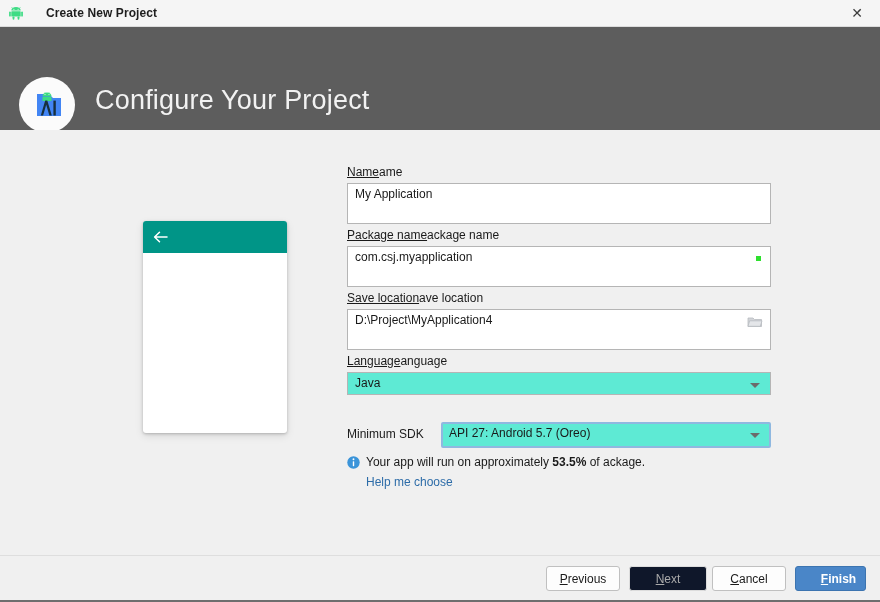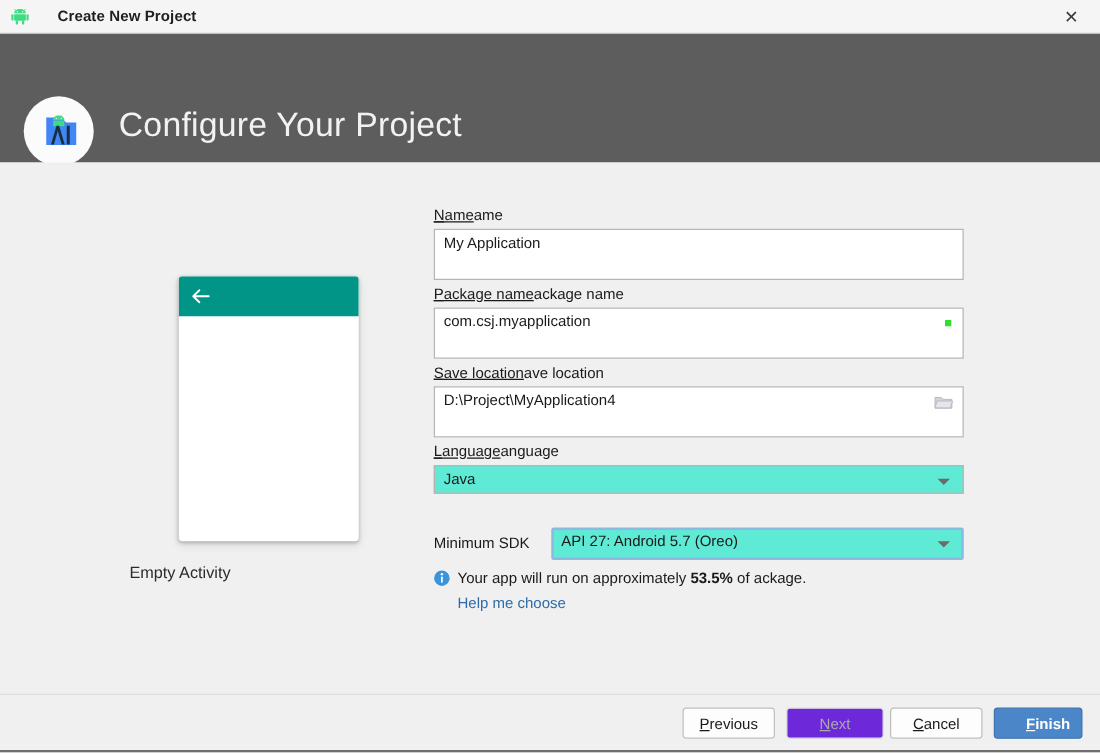--- a/index.html
+++ b/index.html
@@ -254,21 +254,21 @@
     font-size: 12px;
     color: #1a1a1a;
     display: flex;
     align-items: center;
     justify-content: center;
     cursor: pointer;
     box-sizing: border-box;
     user-select: none;
   }
   #btn-previous { left: 546px; width: 74px; }
-  #btn-next     { left: 629px; width: 78px; color: #aaaaaa; background: #6d28d9; border-color: #dcdcdc; cursor: default; }
+  #btn-next     { left: 629px; width: 78px; color: #aaaaaa; background: #0f172a; border-color: #dcdcdc; cursor: default; }
   #btn-cancel   { left: 712px; width: 74px; }
   #btn-finish   {
     left: 795px; width: 71px;
     background: #4a86c8;
     border: 1px solid #3c74b0;
     color: #ffffff;
     font-weight: bold;
     padding-left: 16px;
   }
 </style>
@@ -319,21 +319,20 @@
       <div id="preview-card">
         <div id="preview-appbar">
           <span id="preview-back-icon">
             <svg width="15" height="14" viewBox="0 0 15 14">
               <path d="M14 7 L2 7 M6.5 2.2 L1.6 7 L6.5 11.8" stroke="#ffffff" stroke-width="1.5" fill="none" stroke-linecap="round" stroke-linejoin="round"></path>
             </svg>
           </span>
         </div>
       </div>
     </div>
-    <div id="preview-label">Empty Activity</div>
 
     <div id="blk-name">
       <label class="field-label"><span class="mn"><span class="mn">N</span>ame</span>ame</label>
       <div class="input-row">
         <span class="val">My Application</span>
       </div>
     </div>
 
     <div id="blk-package">
       <label class="field-label"><span class="mn"><span class="mn">P</span>ackage name</span>ackage name</label>

